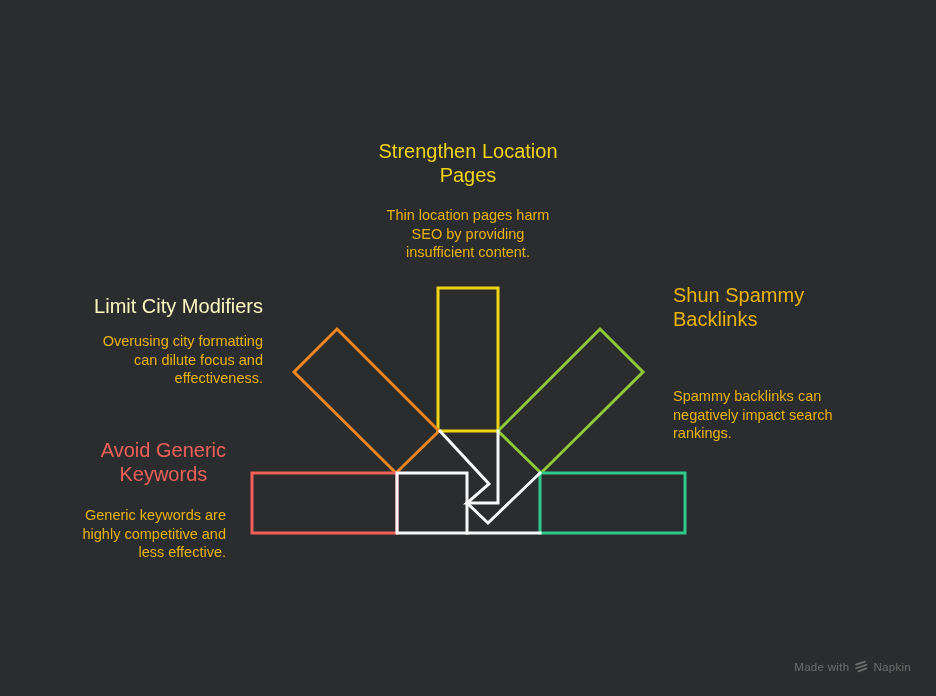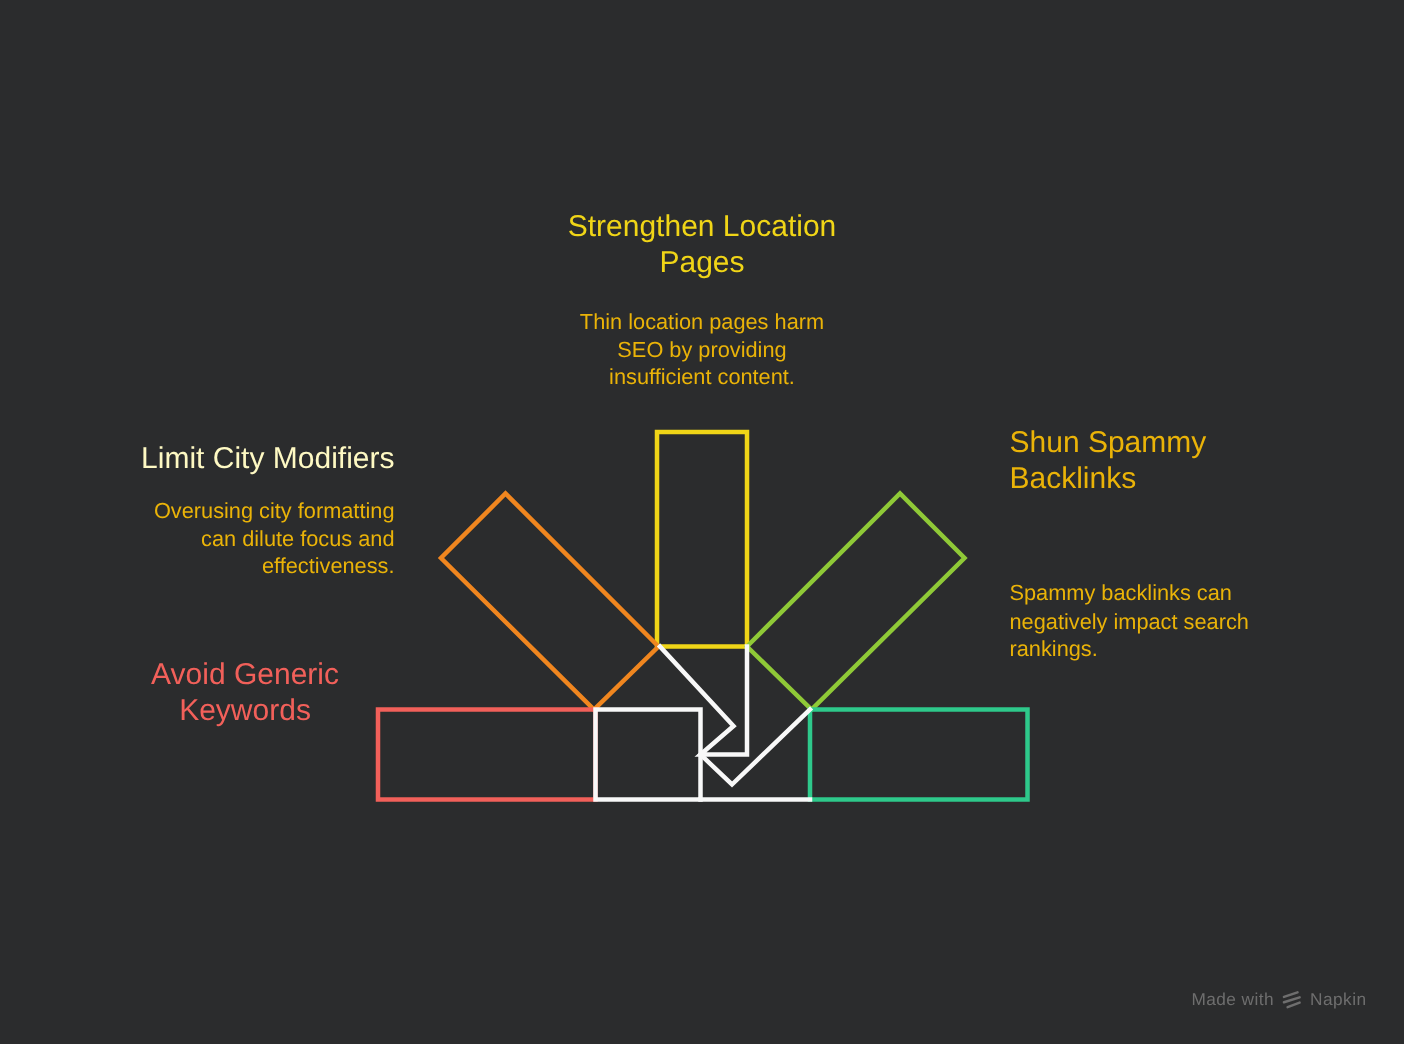--- a/index.html
+++ b/index.html
@@ -93,20 +93,23 @@
 effectiveness.</div>
 
   <div class="heading h-lime pre" style="color: #eab308;">Shun Spammy
 Backlinks</div>
   <div class="desc d-lime pre">Spammy backlinks can
 negatively impact search
 rankings.</div>
 
   <div class="heading h-red pre" style="color: rgb(242, 96, 90);">Avoid Generic
 Keywords</div>
+  <div class="desc d-red pre">Generic keywords are
+highly competitive and
+less effective.</div>
 
 
   <div class="watermark">
     <span>Made with</span>
     <svg width="14" height="13" viewBox="0 0 14 13" stroke="#6E6E6E" stroke-width="1.7" stroke-linecap="round" fill="none">
       <path d="M2 4.6 L11 1.6"></path>
       <path d="M2 8.2 L12.4 4.9"></path>
       <path d="M4.4 11.4 L12.4 8.4"></path>
     </svg>
     <span>Napkin</span>

